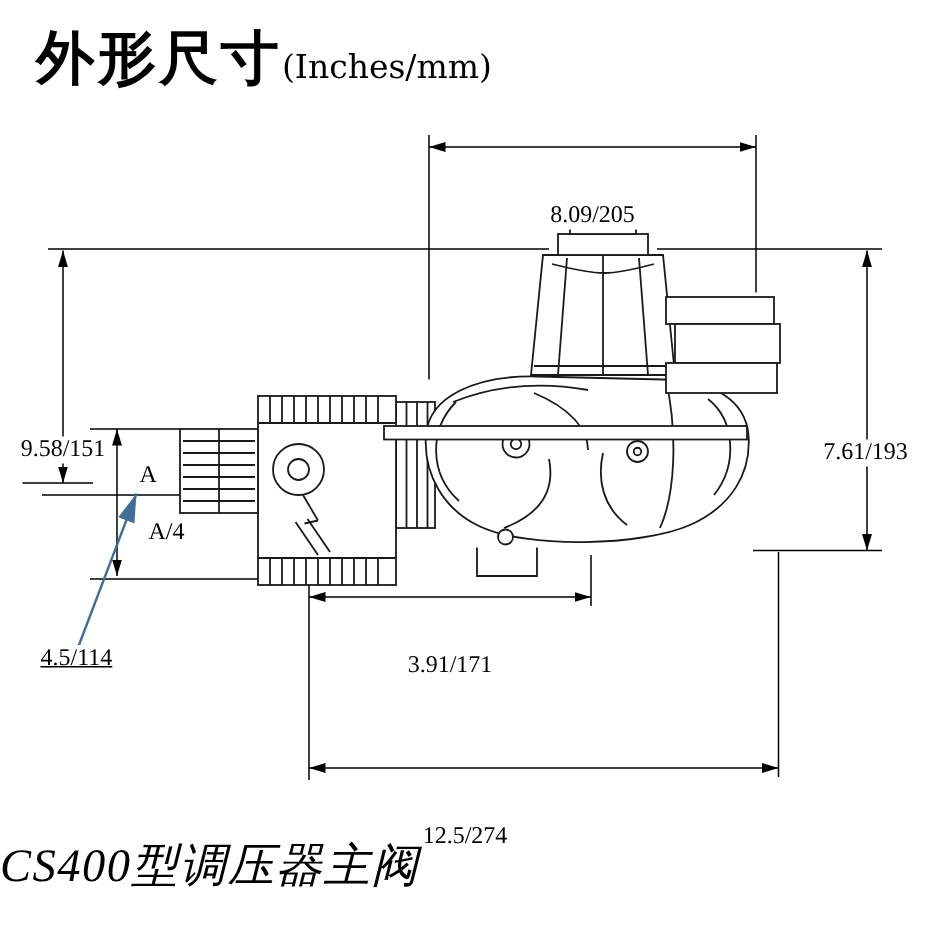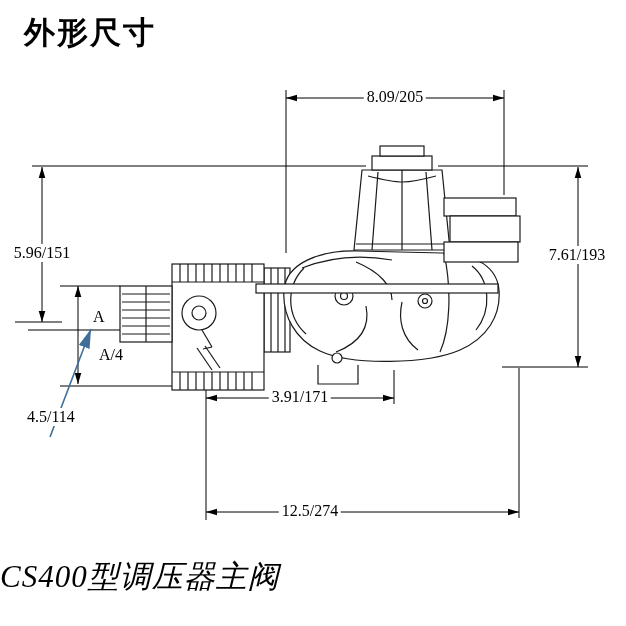--- a/index.html
+++ b/index.html
@@ -18,59 +18,60 @@
   }
   .title {
     position: absolute;
     left: 24px;
     top: 12px;
     display: flex;
     align-items: baseline;
     white-space: nowrap;
   }
   .title-cn {
-    font-size: 31px;
+    font-size: 39px;
     font-weight: 700;
     letter-spacing: 2px;
     font-family: "Liberation Serif", serif;
   }
   .title-units {
     font-size: 22px;
     font-family: "DejaVu Serif", serif;
     letter-spacing: 0px;
   }
   svg.diagram { position: absolute; left: 0; top: 0; }
   .dim-label {
     position: absolute;
     font-size: 16px;
     line-height: 18px;
     background: #ffffff;
     padding: 0 3px;
     white-space: nowrap;
     font-family: "Liberation Serif", serif;
   }
-  .centered { transform: translateX(-50%); }
+  .centered { transform: translateX(-50%); margin-top: 47px; }
   .caption {
     position: absolute;
     left: 0;
     right: 0;
     top: 556px;
     font-size: 31px;
     letter-spacing: 1px;
     font-family: "Liberation Serif", serif;
     font-style: italic;
   }
 </style>
 </head>
 <body>
 
 <div class="canvas">
 
   <div class="title">
     <span class="title-cn">外形尺寸</span>
+      <span class="title-units">(Inches/mm)</span>
   </div>
 
   <svg class="diagram" width="626" height="626" viewBox="0 0 626 626">
     <defs>
       <marker id="ah" viewBox="0 0 10 8" refX="10" refY="4" markerWidth="11" markerHeight="9" orient="auto-start-reverse">
         <path d="M0,1 L10,4 L0,7 Z" fill="#000000"></path>
       </marker>
       <marker id="ahb" viewBox="0 0 10 8" refX="10" refY="4" markerWidth="12" markerHeight="10" orient="auto-start-reverse">
         <path d="M0,1 L10,4 L0,7 Z" fill="#3f6e99"></path>
       </marker>
@@ -198,27 +199,27 @@
 
     <g>
       <line x1="50" y1="437" x2="91" y2="329" stroke="#3f6e99" stroke-width="1.6" marker-end="url(#ahb)"></line>
     </g>
   </svg>
 
   <div class="dim-label centered" style="left:395px; top:88px;">8.09/205</div>
 
   <div class="dim-label centered" style="left:577px; top:246px;">7.61/193</div>
 
-  <div class="dim-label centered" style="left:42px; top:244px;">5.96/151</div>
+  <div class="dim-label centered" style="left:42px; top:244px;">9.58/151</div>
 
   <div class="dim-label" style="left:90px; top:308px;">A</div>
 
   <div class="dim-label" style="left:96px; top:346px;">A/4</div>
 
-  <div class="dim-label" style="left:24px; top:408px;">4.5/114</div>
+  <div class="dim-label" style="left:24px; top:430px;text-decoration:underline;">4.5/114</div>
 
   <div class="dim-label centered" style="left:300px; top:388px;">3.91/171</div>
 
   <div class="dim-label centered" style="left:310px; top:502px;">12.5/274</div>
 
   <div class="caption">CS400型调压器主阀</div>
 
 </div>
 
 </body></html>

